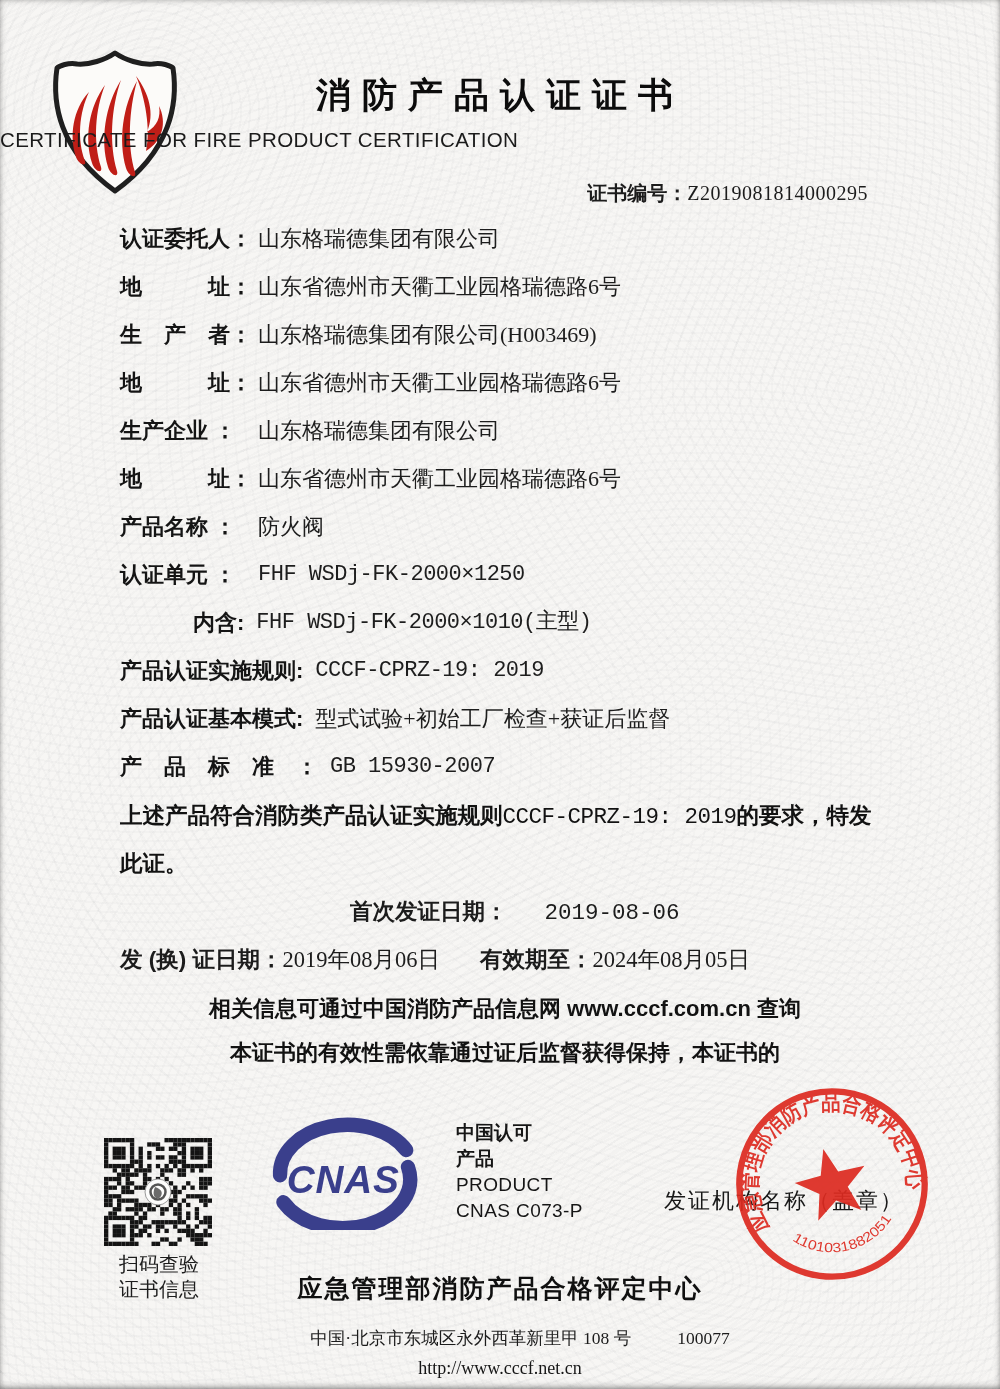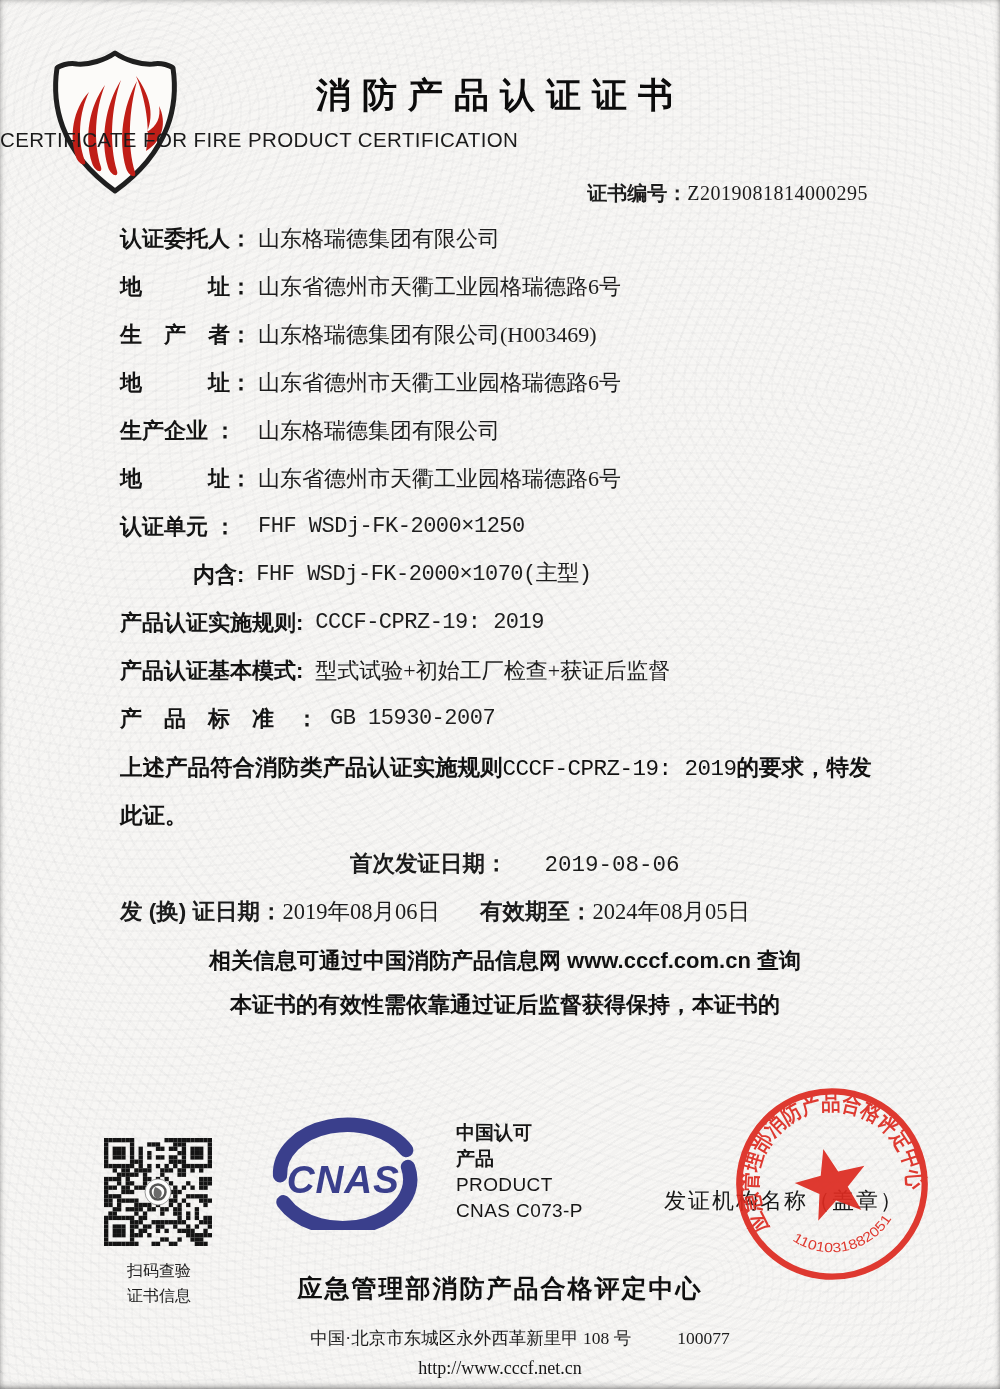--- a/index.html
+++ b/index.html
@@ -49,21 +49,21 @@
 
   .dates{height:50px;font-size:22.5px;line-height:32px;}
   .dates .lbl{font-weight:bold;}
   .dates .val{font-family:"Liberation Serif",serif;text-align:center;}
   .dates .gap{display:inline-block;width:40px;}
 
   .notice{height:44px;font-size:22px;font-weight:bold;text-align:center;line-height:30px;color:#121212;}
 
   .qr{position:absolute;left:104px;top:1138px;width:110px;text-align:center;}
   .qr svg{display:block;}
-  .qr-caption{margin-top:12px;font-size:16px;line-height:25px;color:#1d1d1d;}
+  .qr-caption{margin-top:6px;font-size:20px;line-height:25px;color:#1d1d1d;}
 
   .cnas-logo{position:absolute;left:268px;top:1108px;width:152px;height:122px;}
   .cnas-text{position:absolute;left:456px;top:1120px;font-size:19px;line-height:26px;color:#161616;}
   .cnas-text .zh{font-family:"Liberation Serif",serif;font-weight:600;display:block;}
   .cnas-text .en{font-family:"Liberation Sans",sans-serif;display:block;letter-spacing:.4px;}
 
   .seal-caption{position:absolute;left:664px;top:1186px;z-index:1;
       font-family:"Liberation Serif",serif;font-size:22px;letter-spacing:2px;color:#181818;}
   .seal{position:absolute;left:724px;top:1076px;width:216px;height:216px;z-index:2;
       transform:rotate(-14deg);opacity:.92;}
@@ -116,26 +116,30 @@
       </div>
     <div class="row">
         <span class="lbl">生产企业 ：</span>
         <span class="val">山东格瑞德集团有限公司</span>
       </div>
     <div class="row">
         <span class="lbl">地　　　址：</span>
         <span class="val">山东省德州市天衢工业园格瑞德路6号</span>
       </div>
     <div class="row">
+        <span class="lbl">产品名称 ：</span>
+        <span class="val">防火阀</span>
+      </div>
+    <div class="row">
         <span class="lbl">认证单元 ：</span>
         <span class="val mono">FHF WSDj-FK-2000×1250</span>
       </div>
     <div class="row indent">
         <span class="lbl">内含:</span>
-        <span class="val mono">FHF WSDj-FK-2000×1070(主型)</span>
+        <span class="val mono">FHF WSDj-FK-2000×1010(主型)</span>
       </div>
     <div class="row wide">
         <span class="lbl">产品认证实施规则:</span>
         <span class="val mono">CCCF-CPRZ-19: 2019</span>
       </div>
     <div class="row wide">
         <span class="lbl">产品认证基本模式:</span>
         <span class="val">型式试验+初始工厂检查+获证后监督</span>
       </div>
     <div class="row wide">

